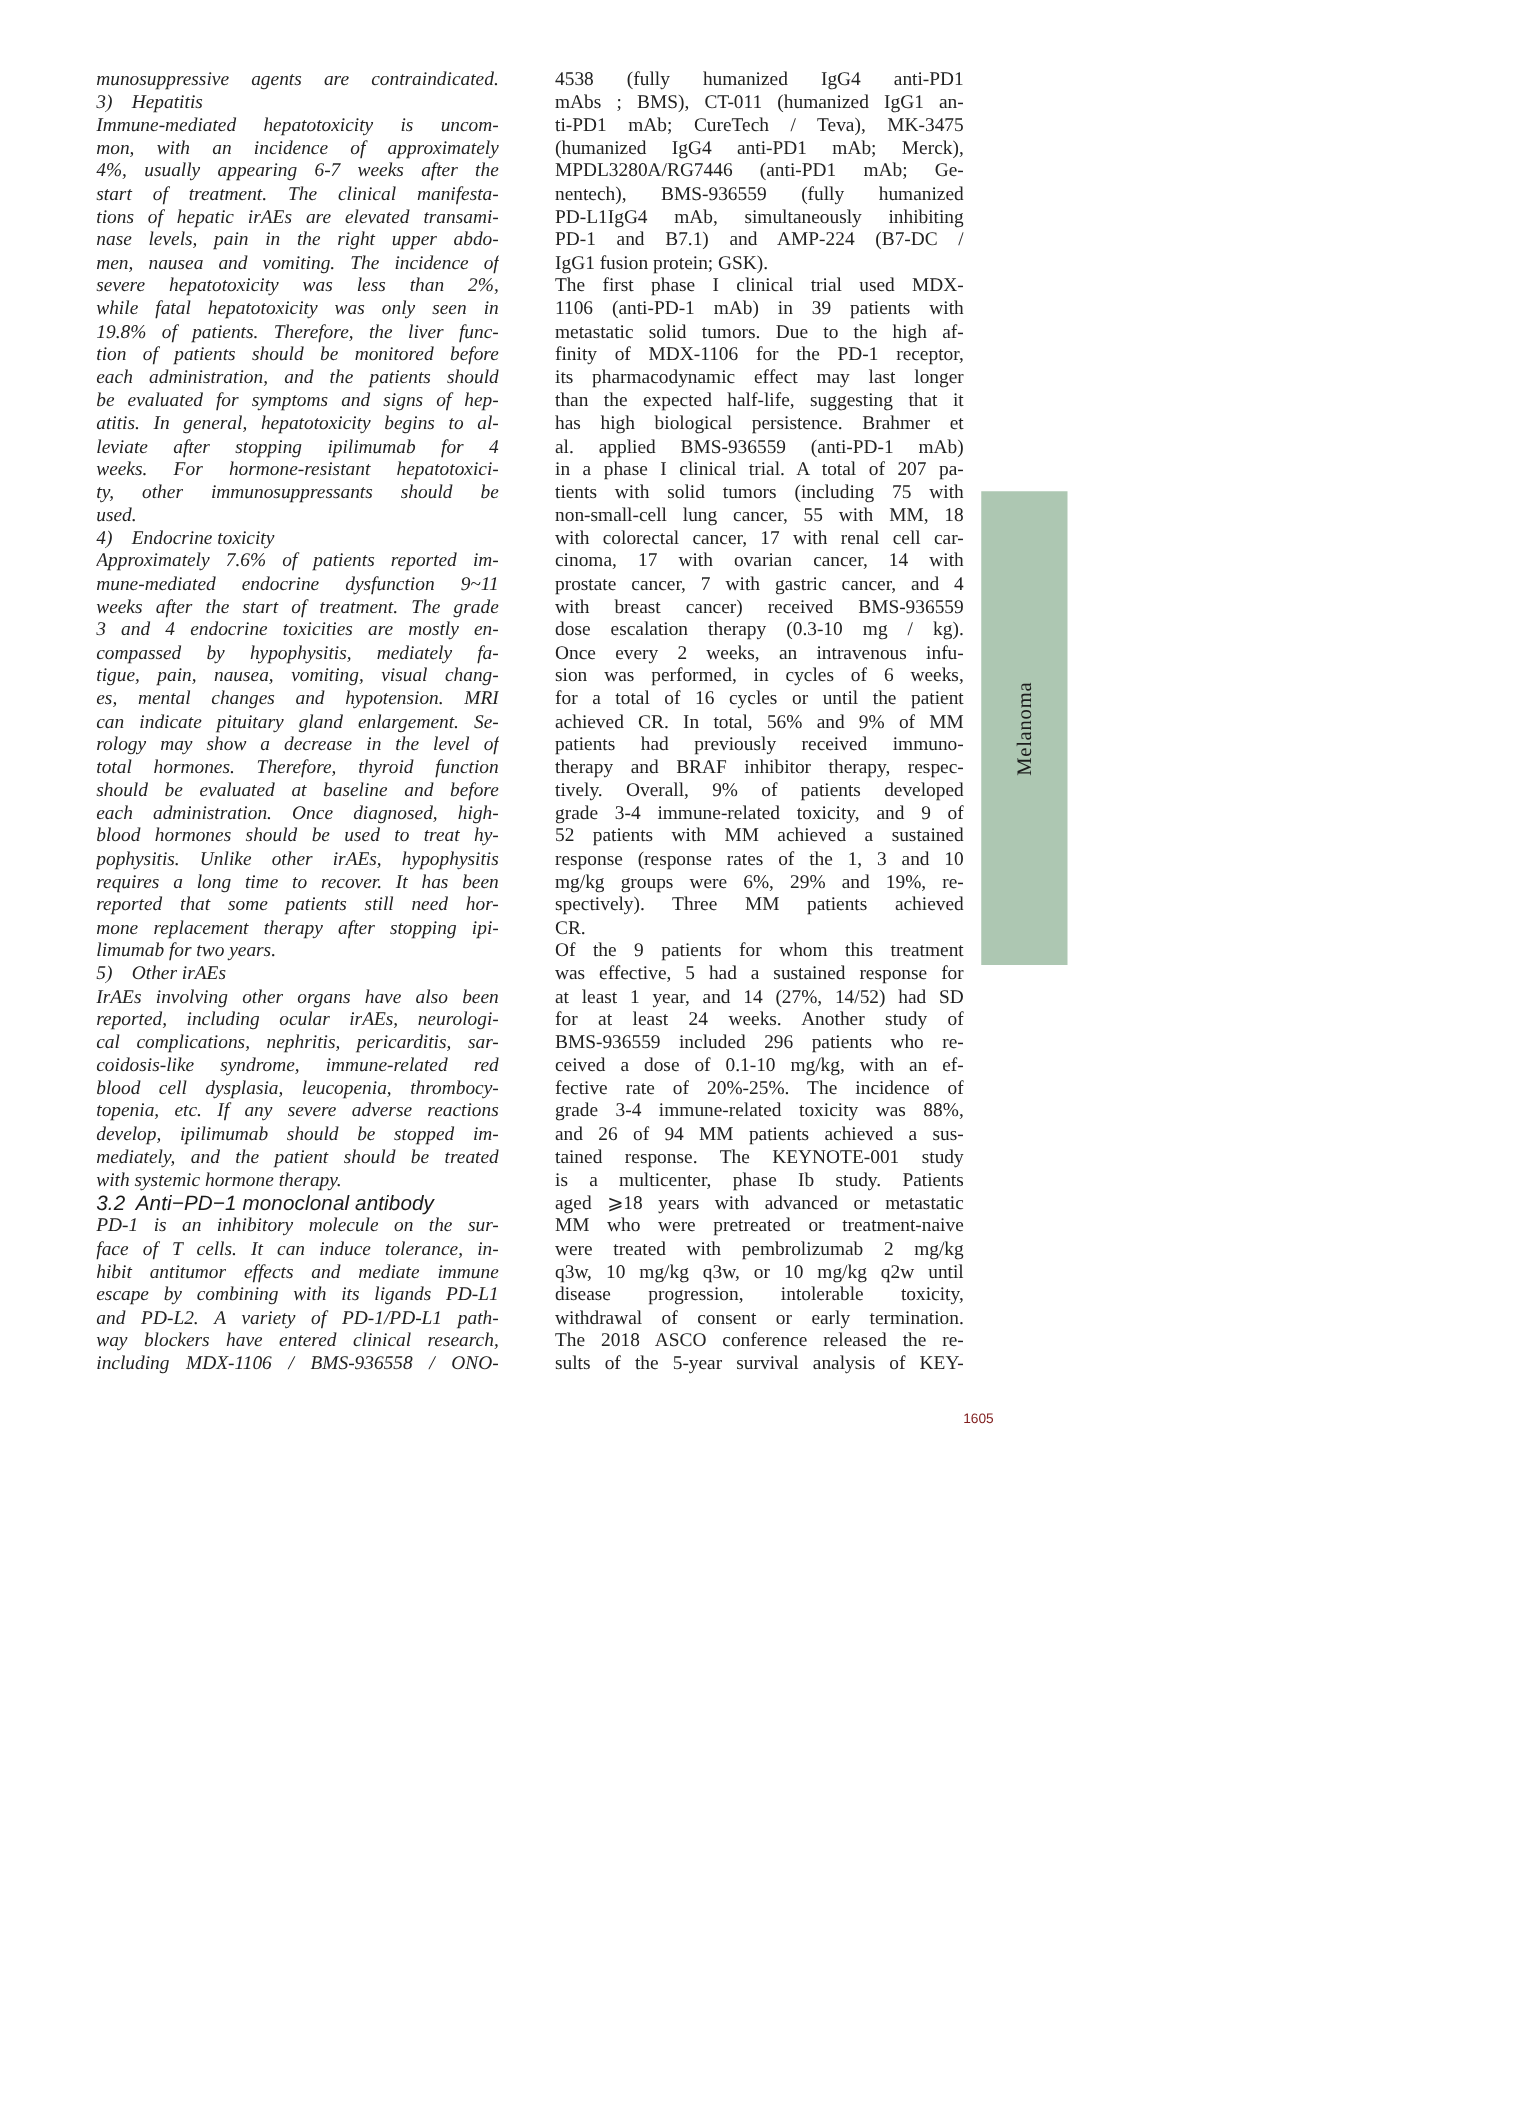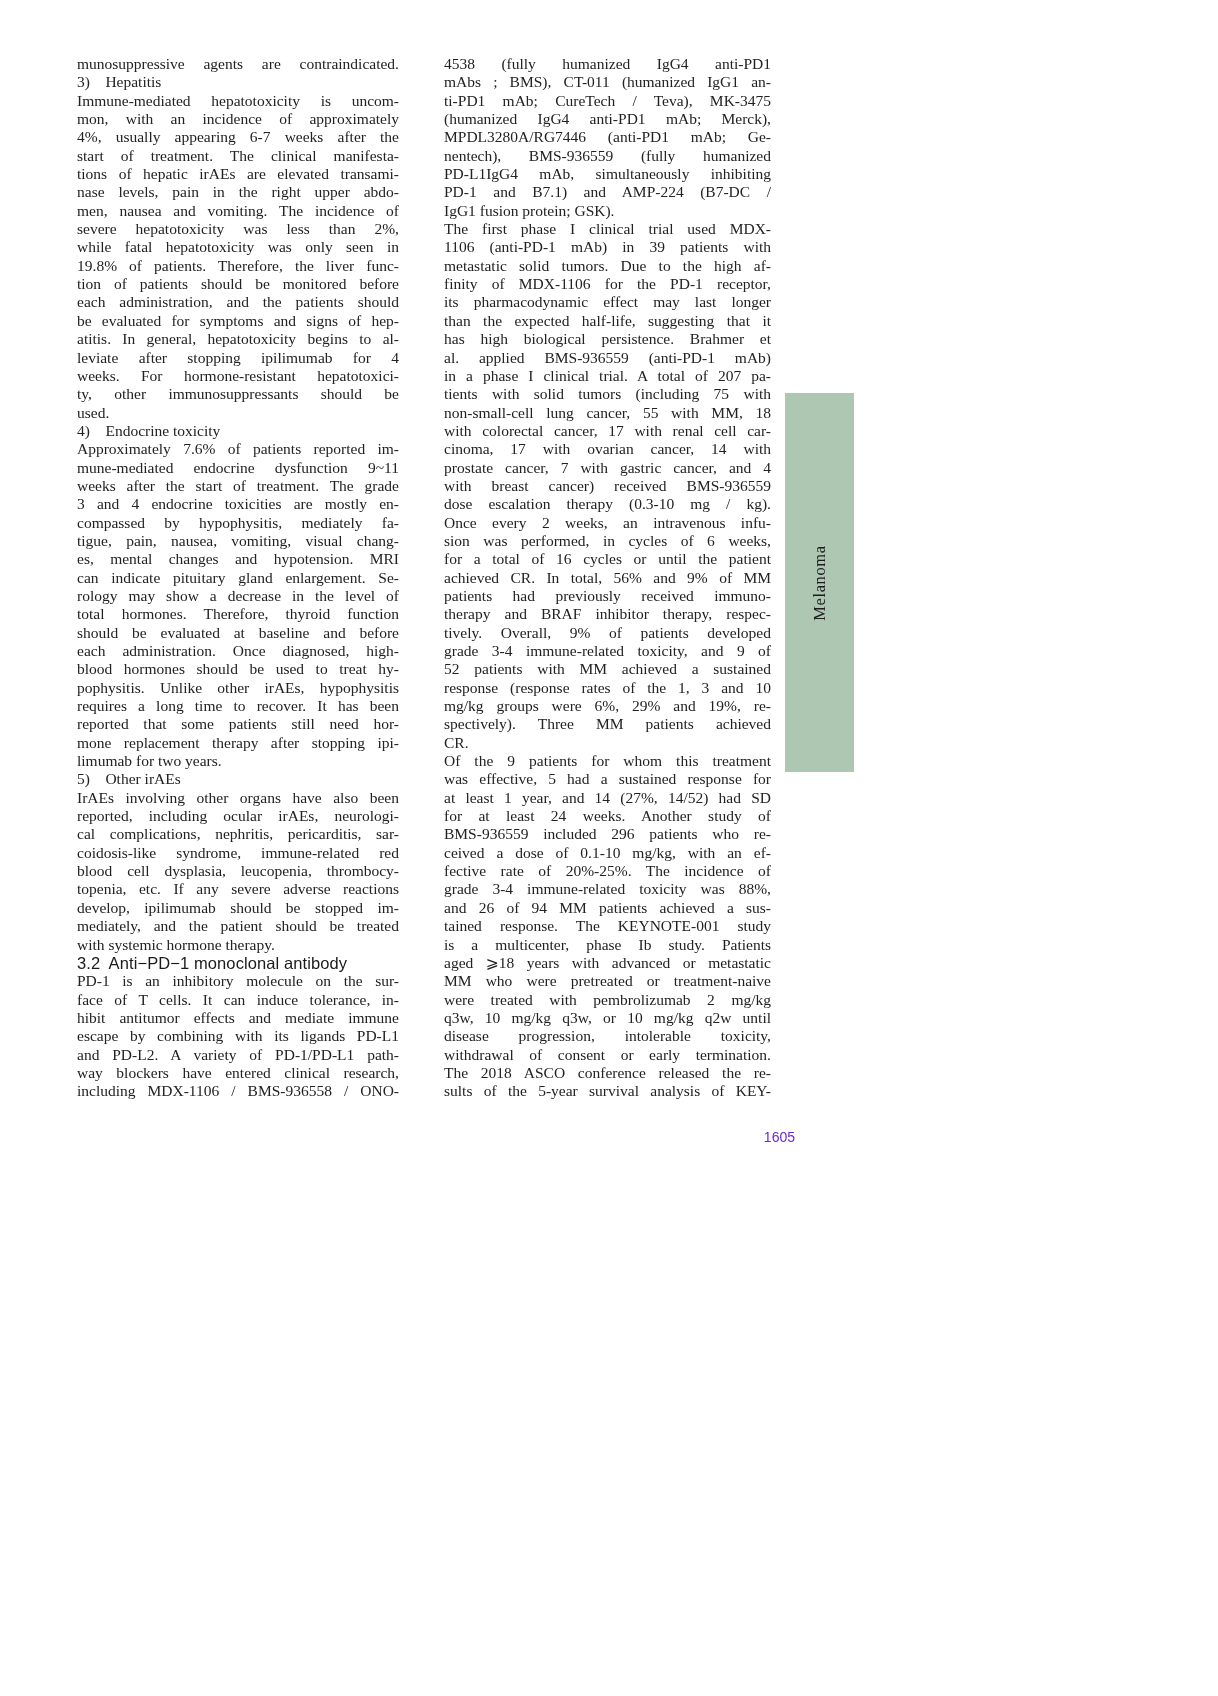--- a/index.html
+++ b/index.html
@@ -2,21 +2,21 @@
 <html><head>
 <meta charset="utf-8">
 <title>Document</title>
 <style>
   html,body{margin:0;padding:0;}
   body{
     width:1218px;height:1696px;background:#ffffff;position:relative;
     font-family:"Liberation Serif", serif;
   }
   .column{position:absolute;top:55px;}
-  #left-col{left:77px;width:322px;}
+  #left-col{left:77px;width:322px;font-style:italic;}
   #right-col{left:444px;width:327px;font-family:Liberation Serif, serif;}
   .line{
     height:18.35px;line-height:18.35px;font-size:15.5px;color:#222;
     overflow:hidden;white-space:normal;
     text-align:justify;text-align-last:justify;
   }
   .line.end{text-align:center;text-align-last:left;}
   .line.item{text-align:center;text-align-last:left;}
   .line.heading{
     font-family:"Liberation Sans", sans-serif;
@@ -27,21 +27,21 @@
     position:absolute;left:785px;top:393px;width:69px;height:379px;
     display:flex;align-items:center;justify-content:center;
   }
   #side-tab .label{
     transform:rotate(-90deg);white-space:nowrap;
     font-size:16.5px;color:#1c1c1c;letter-spacing:0.6px;
   }
   #folio{
     position:absolute;top:1129px;left:645px;width:150px;
     text-align:right;font-family:"Liberation Sans", sans-serif;
-    font-size:14px;color:#6d28d9;
+    font-size:11px;color:#7f1d1d;
   }
 </style>
 </head>
 <body>
 
 <div id="left-col" class="column">
     <div class="line">munosuppressive agents are contraindicated.</div>
     <div class="line item">3) Hepatitis</div>
     <div class="line">Immune-mediated hepatotoxicity is uncom-</div>
     <div class="line">mon, with an incidence of approximately</div>

